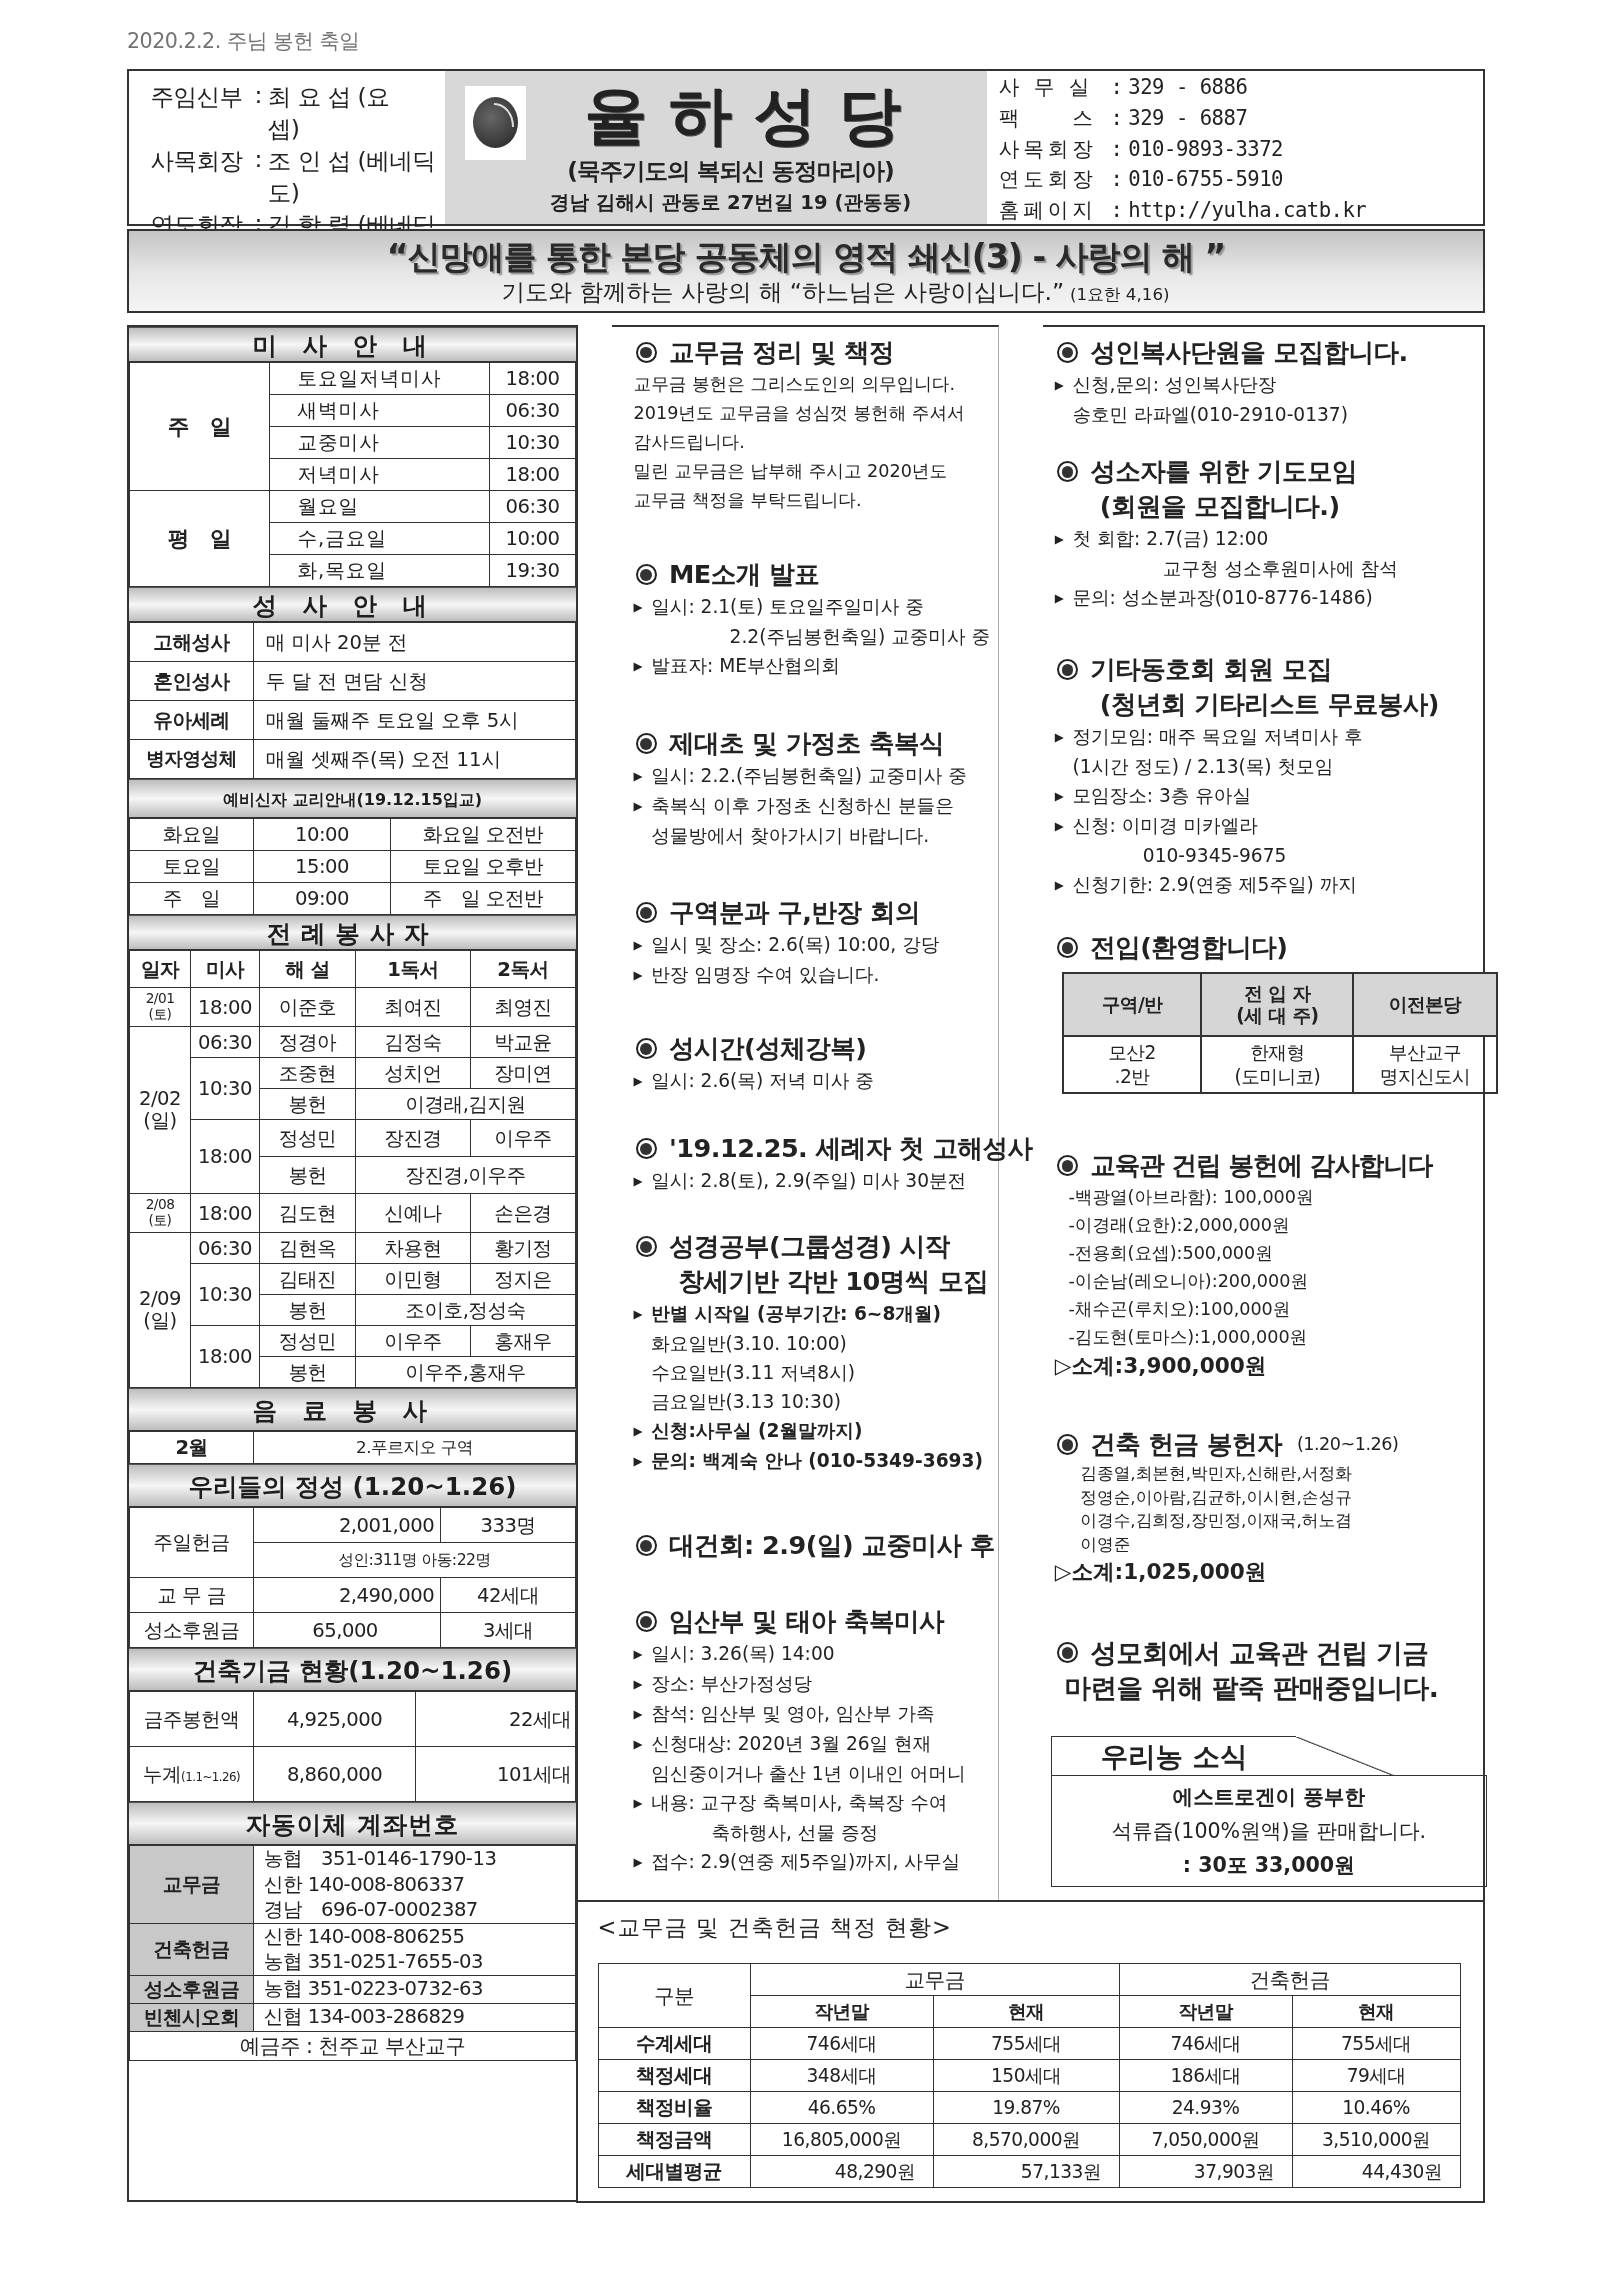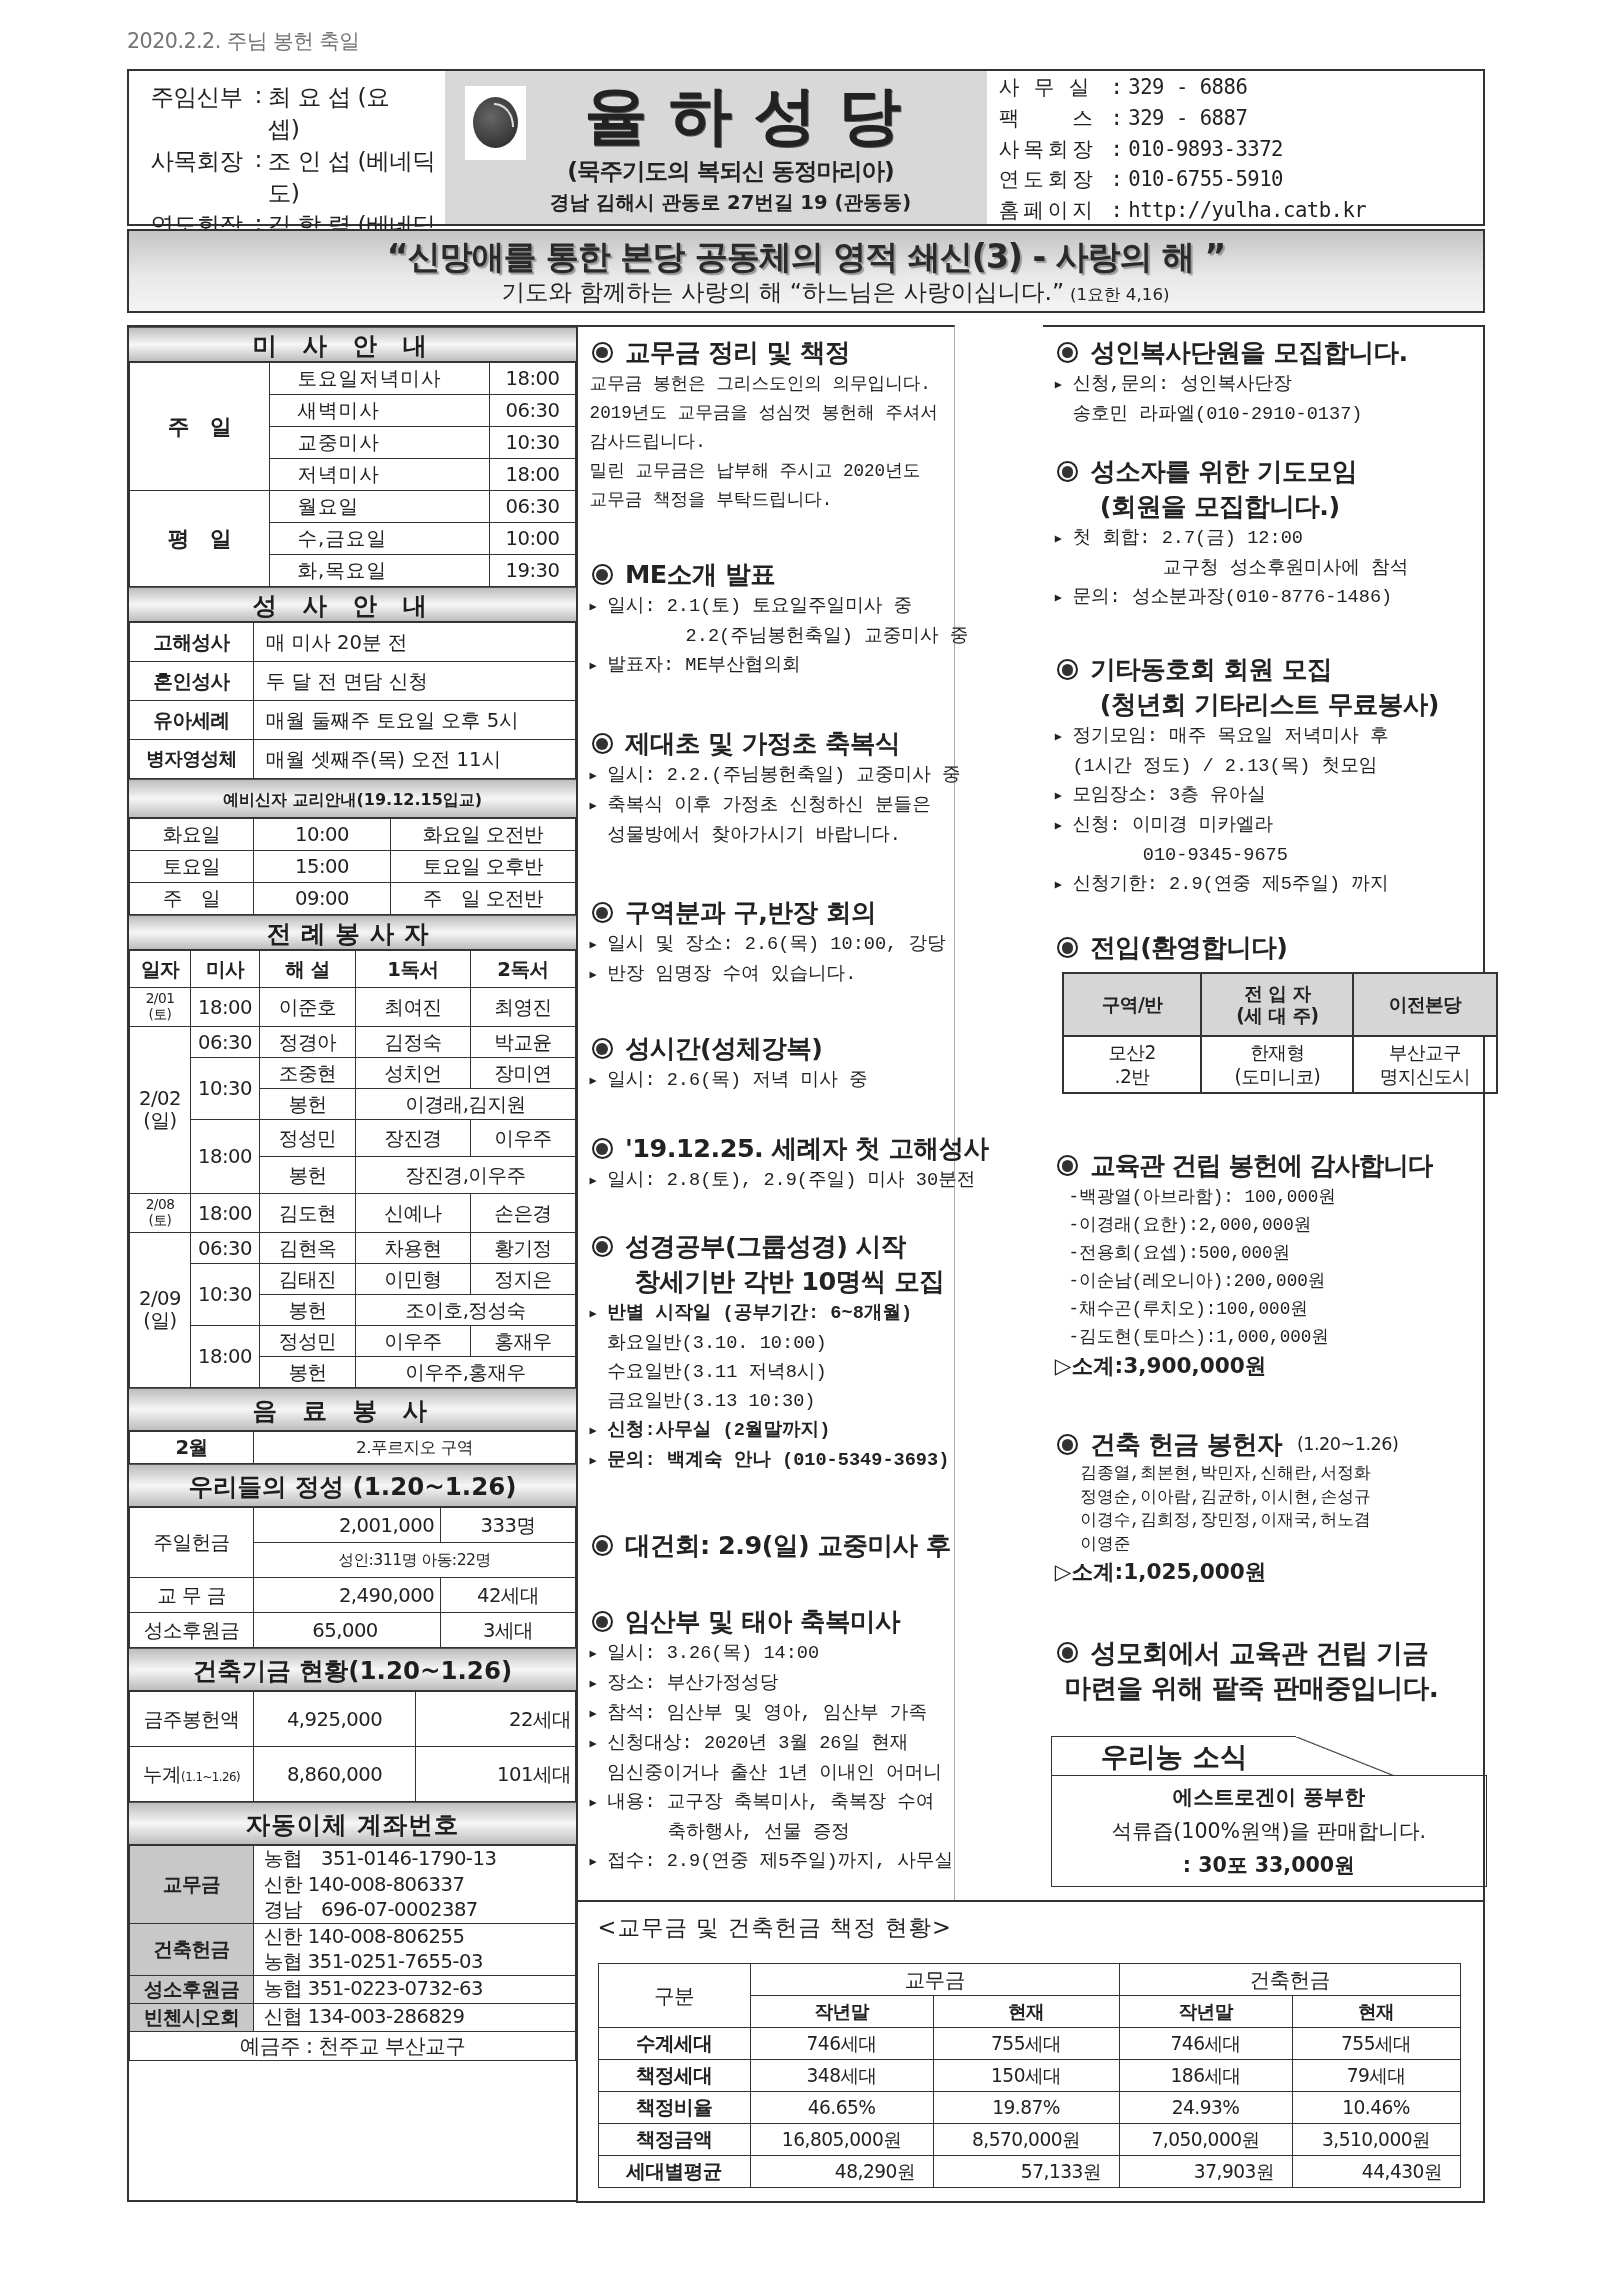--- a/index.html
+++ b/index.html
@@ -27,21 +27,21 @@
   .hdr-right .colon { width: 23.5px; text-align: center; }
 
   
   .motto { left: 127px; top: 229px; width: 1358px; height: 84px; border: 2.9px solid #333; background: linear-gradient(180deg, #c4c4c4 0%, #e8e8e8 55%, #f4f4f4 100%); }
   .motto-title { position: absolute; left: 0; width: 100%; top: 3.9px; text-align: center; font-size: 33px; font-weight: bold; color: #2a2a2a; text-shadow: 2px 2px 1px #999; letter-spacing: -1px; }
   .motto-sub { position: absolute; left: 0; width: 100%; top: 45px; text-align: center; font-size: 23.5px; letter-spacing: 0px; padding-left: 59px; }
   .motto-sub .ref { font-size: 16.7px; margin-left: 5.9px; }
 
   
   .left-col { left: 127px; top: 325px; width: 451px; height: 1877px; border: 2.9px solid #333; border-right: 2px solid #333; }
-  .mid-col { left: 568px; top: 325px; width: 387px; height: 1575px; border-top: 2.9px solid #333; border-right: 1px solid #aaa; }
+  .mid-col { left: 612px; top: 325px; width: 387px; height: 1575px; border-top: 2.9px solid #333; border-right: 1px solid #aaa; }
   .right-col { left: 1043px; top: 325px; width: 442px; height: 1575px; border-top: 2.9px solid #333; border-right: 2.9px solid #333; }
   .bottom-sec { left: 576px; top: 1900px; width: 909px; height: 303px; border-top: 2.9px solid #333; border-right: 2.9px solid #333; border-bottom: 2.9px solid #333; }
 
   .sec-head { height: 35px; background: linear-gradient(180deg, #bdbdbd 0%, #f6f6f6 50%, #bdbdbd 100%); border-bottom: 1px solid #333; border-top: 1px solid #555; text-align: center; font-weight: bold; font-size: 24.5px; line-height: 35px; letter-spacing: 1px; color: #1e1e1e; }
   .sec-head.spaced { letter-spacing: 25.5px; }
   table { border-collapse: collapse; width: 100%; }
   td, th { border: 1px solid #333; font-size: 19.6px; text-align: center; height: 32px; padding: 0 2px; font-weight: normal; letter-spacing: -0.5px; }
   .mass td { height: 32px; }
   .mass td.left { text-align: left; padding-left: 27.4px; letter-spacing: 1px; }
   .sac td { height: 39px; }
@@ -52,21 +52,21 @@
   .offer td { height: 35px; }
   .acct td { font-size: 19.6px; height: 27.4px; }
   .acct td.gray { background: #c8c8c8; font-weight: bold; }
   .acct td.left { text-align: left; padding-left: 9.8px; line-height: 25.5px; }
 
   
   .notice { position: absolute; }
   .n-title { font-size: 25.5px; font-weight: bold; letter-spacing: -0.5px; line-height: 35px; display: flex; }
   .bullet-circle { display: inline-block; width: 21.6px; height: 21.6px; border: 2px solid #222; border-radius: 50%; position: relative; margin: 6.9px 11.8px 0 2px; flex-shrink: 0; }
   .bullet-circle::after { content: ""; position: absolute; left: 2.9px; top: 2.9px; width: 11.8px; height: 11.8px; border-radius: 50%; background: #333; }
-  .n-body { font-size: 18.6px; line-height: 29px; letter-spacing: 0px; font-family: Liberation Mono, monospace; }
+  .n-body { font-size: 18.6px; line-height: 29px; letter-spacing: 0px; }
   .n-line { display: flex; }
   .tri { font-size: 11.8px; width: 17.6px; padding-top: 1px; flex-shrink: 0; }
   .indent { padding-left: 17.6px; }
   .indent2 { padding-left: 108px; }
   .bold { font-weight: bold; }
 
   .move-tbl td, .move-tbl th { border: 2px solid #333; font-size: 18.6px; }
   .move-tbl th { background: #d6d6d6; font-weight: bold; height: 63px; line-height: 21.6px; }
   .move-tbl td { height: 57px; line-height: 23.5px; }
 

